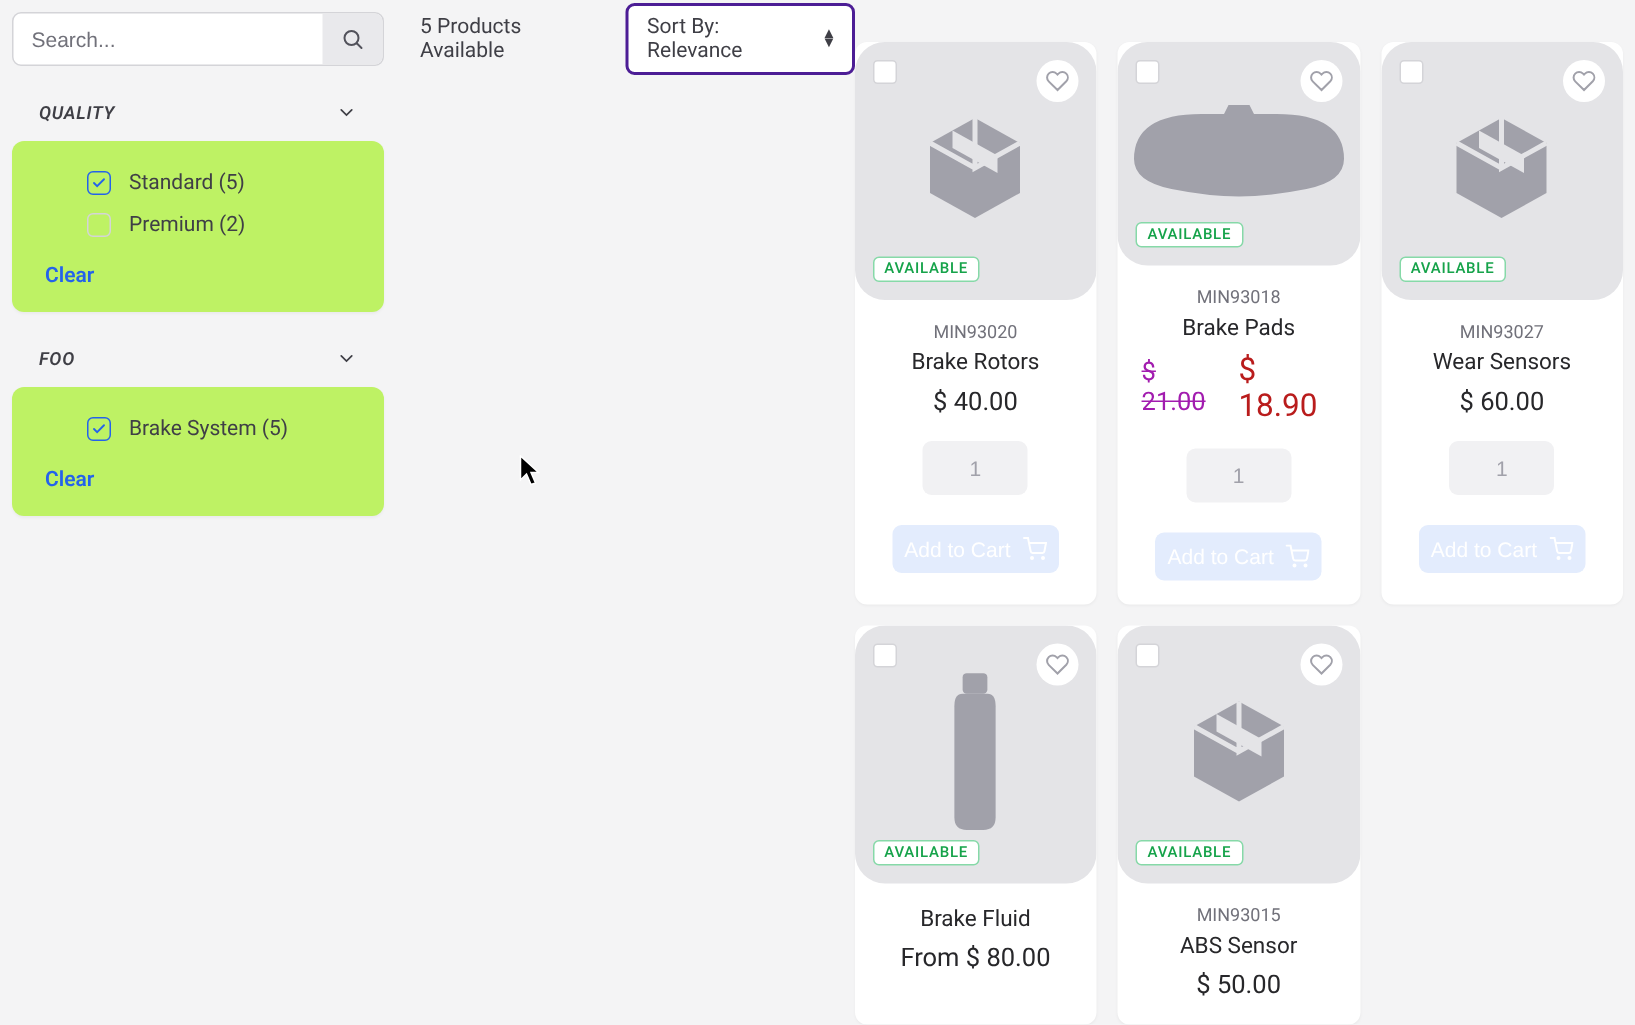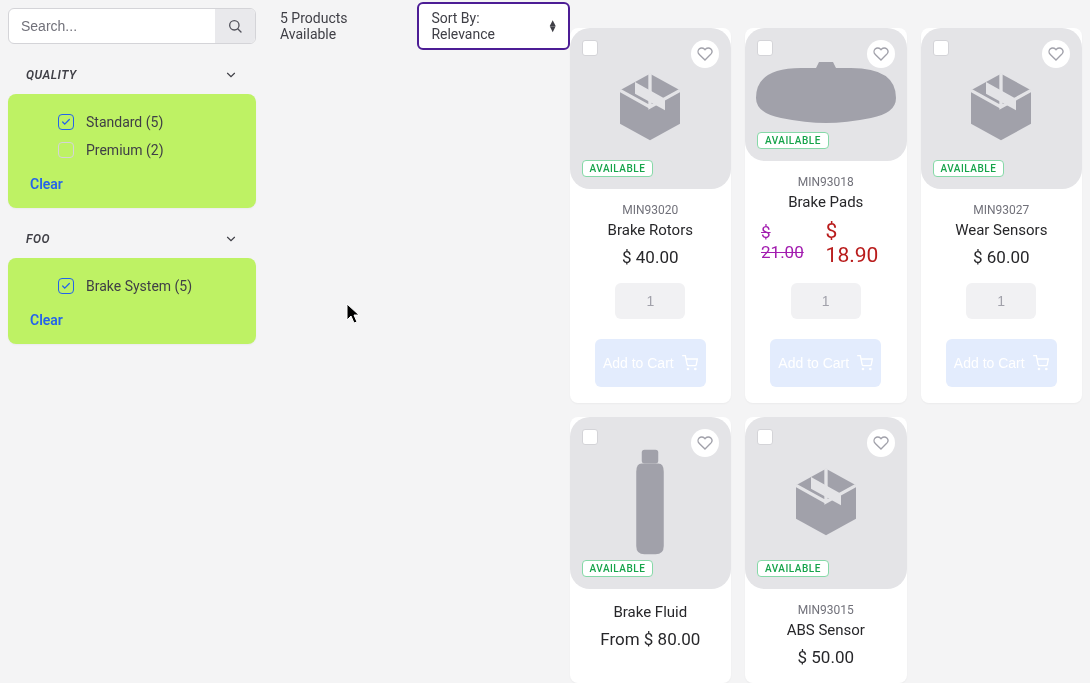--- a/index.html
+++ b/index.html
@@ -191,21 +191,21 @@
     border: none;
     border-radius: 6px;
     text-align: center;
     font-size: 14px;
     color: #a1a1aa;
     margin-top: 12px;
   }
   .addcart {
     margin-top: 16px;
     width: 86%;
-    height: 48px;
+    height: 32px;
     border: none;
     border-radius: 6px;
     background: #e3ecfd;
     color: #fff;
     font-size: 14px;
     display: flex;
     align-items: center;
     justify-content: center;
     gap: 8px;
     cursor: pointer;

